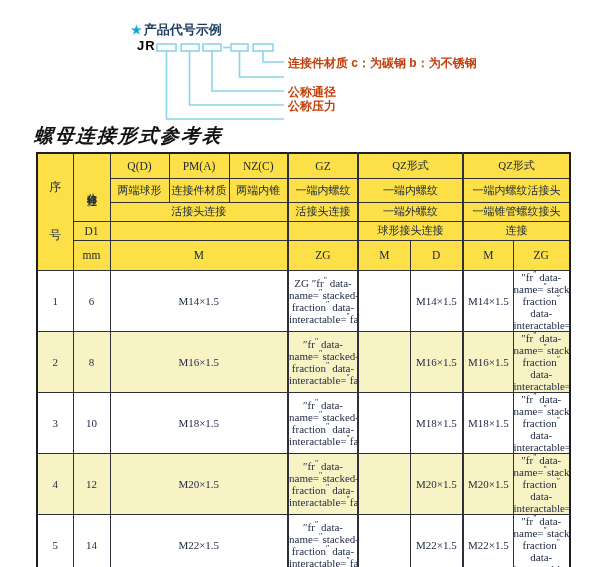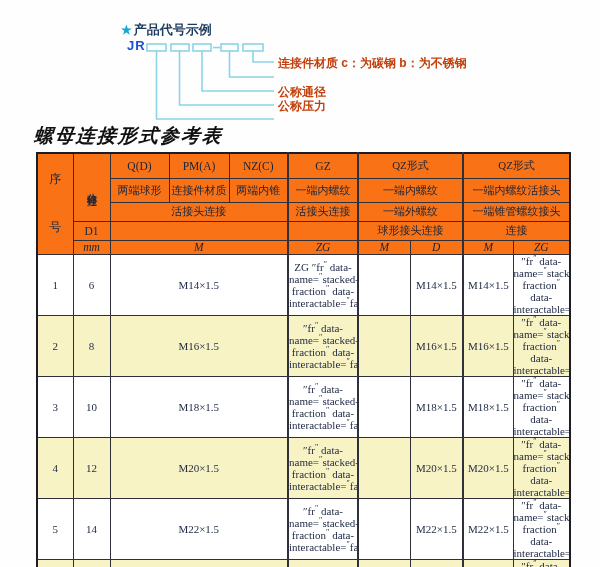--- a/index.html
+++ b/index.html
@@ -1,43 +1,43 @@
 <!DOCTYPE html>
 <html><head>
 <meta charset="utf-8">
 <style>
   html,body{margin:0;padding:0;background:#fff;}
   .page{position:relative;width:600px;height:567px;background:#fefefe;overflow:hidden;
         font-family:"Liberation Serif",serif;color:#25304a;}
 
   
-  .diagram{position:absolute;left:8px;top:0;width:484px;height:135px;}
+  .diagram{position:absolute;left:18px;top:0;width:484px;height:135px;}
   .dg-title{position:absolute;left:113px;top:21px;font:bold 13px "Liberation Sans",sans-serif;color:#1c3a5f;}
   .dg-title .star{color:#18a6d6;font-size:12px;margin-right:2px;}
-  .dg-prefix{position:absolute;left:119px;top:38px;font:bold 13px "Liberation Sans",sans-serif;color:#1d4ed8;letter-spacing:1px;}
+  .dg-prefix{position:absolute;left:119px;top:38px;font:bold 13px "Liberation Sans",sans-serif;color:#000000;letter-spacing:1px;}
   .connectors{position:absolute;left:0;top:0;}
   .dg-label{position:absolute;left:270px;font:bold 12px "Liberation Sans",sans-serif;color:#c2410c;white-space:nowrap;}
   .lbl-0{top:55px;} .lbl-1{top:70px;} .lbl-2{top:84px;} .lbl-3{top:98px;} .lbl-4{top:112px;}
 
   
   .tbl-title{position:absolute;left:34px;top:123px;margin:0;
              font:bold italic 19px "Liberation Serif",serif;color:#111;letter-spacing:2px;
              transform:skewX(-4deg);}
 
   
   table.ref{position:absolute;left:36px;top:152px;width:533px;border-collapse:collapse;
             table-layout:fixed;border:2px solid #1d1d27;}
   .ref th,.ref td{border:1px solid #30303a;padding:0;text-align:center;vertical-align:middle;
                   font-family:"Liberation Serif",serif;overflow:hidden;}
-  .ref th{background:#f97316;color:#16243c;font-weight:normal;font-size:11px;margin-left:44px;}
+  .ref th{background:#fde047;color:#16243c;font-weight:normal;font-size:11px;margin-left:44px;}
   .ref thead .lat{font-size:11.5px;}
   .ref td{background:#fff;color:#222d47;font-size:11px;}
   .ref tr.alt td{background:#f8f3c4;}
   .gr{border-right-width:2px !important;}
-  tr.h1{height:25px;} tr.h2{height:24px;} tr.h3{height:19px;} tr.h4{height:19px;} tr.h5{height:14px;font-style:italic;}
+  tr.h1{height:25px;} tr.h2{height:24px;} tr.h3{height:19px;} tr.h4{height:19px;} tr.h5{height:30px;}
   .ref tbody tr{height:21.4px;}
 
   .seq{display:flex;flex-direction:column;justify-content:space-around;align-items:center;
        height:96px;font-size:12px;}
   .vert{writing-mode:vertical-rl;text-orientation:upright;margin:0 auto;line-height:1.15;
         font-size:10.5px;letter-spacing:1px;}
   .pr{font-size:8px;vertical-align:top;line-height:1;}
 </style>
 </head>
 <body>

